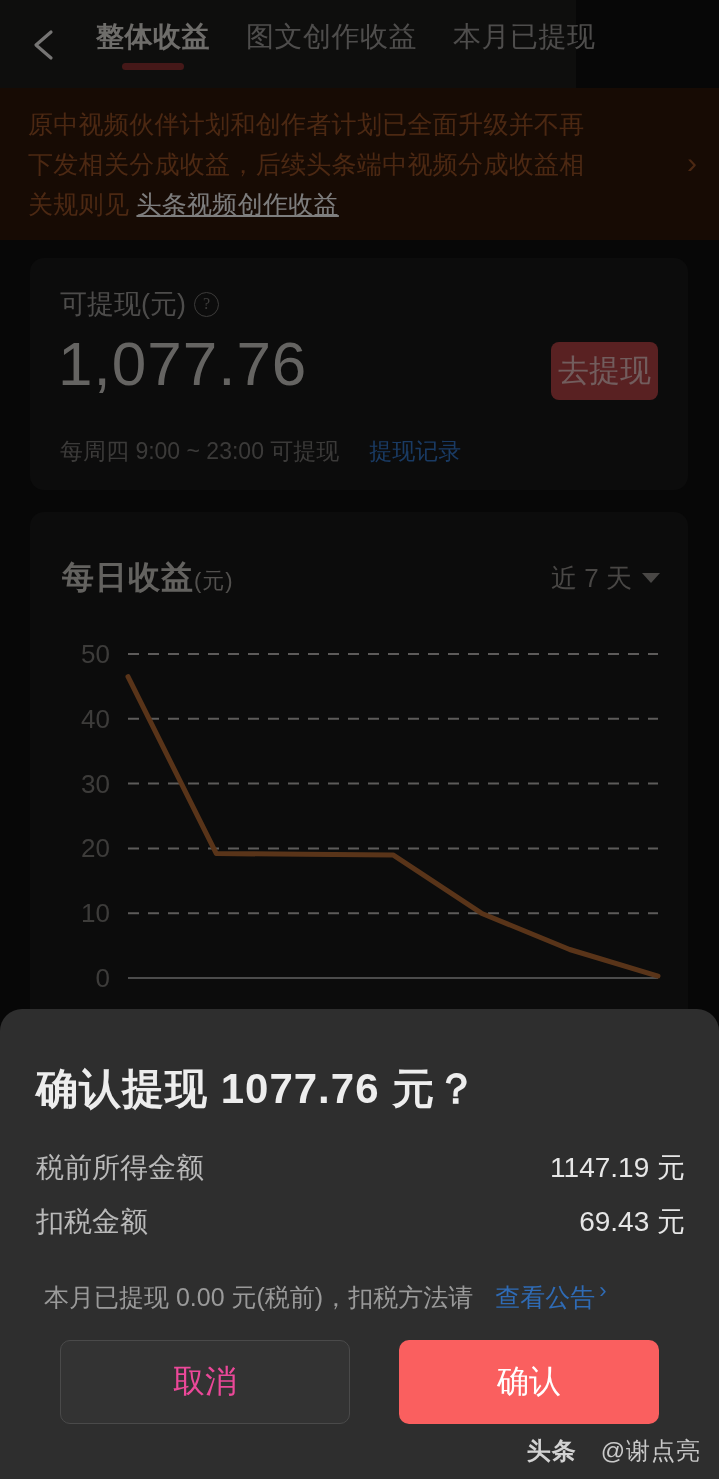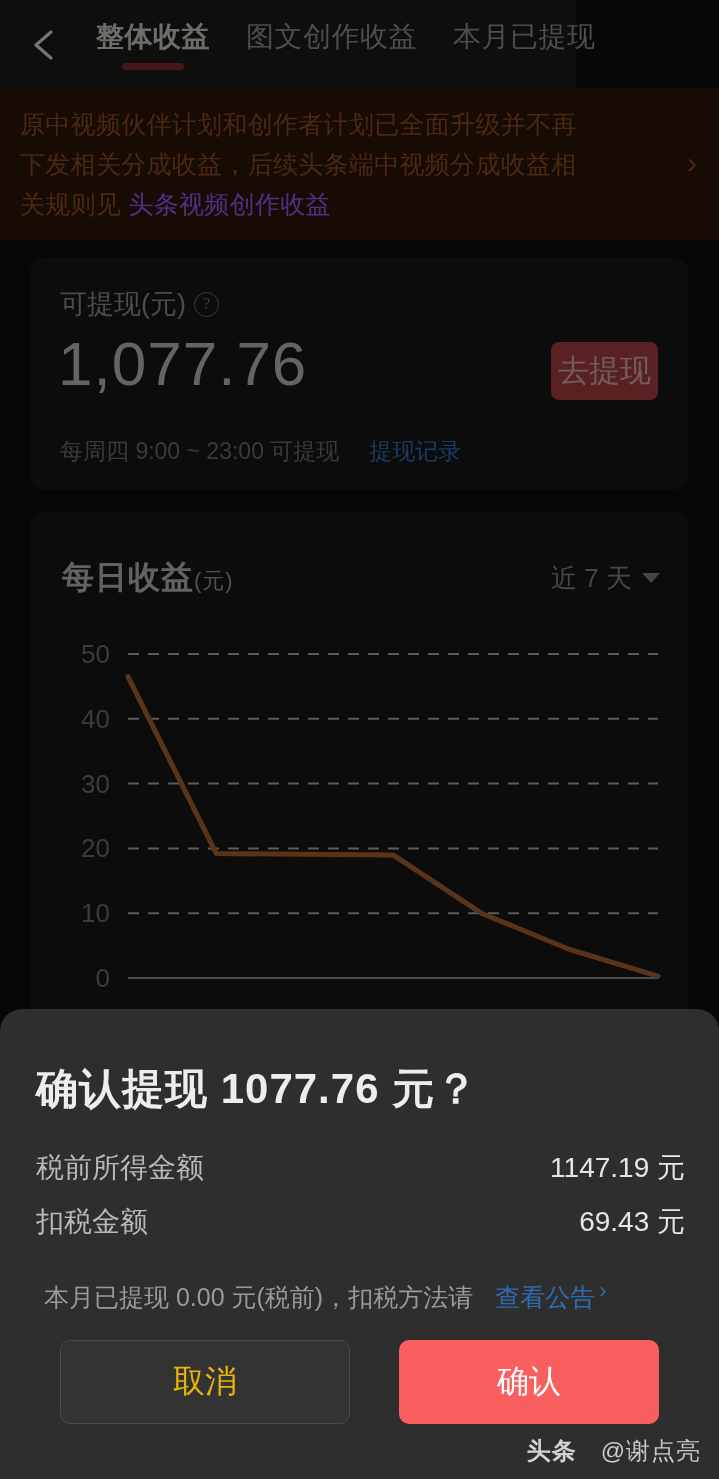--- a/index.html
+++ b/index.html
@@ -15,23 +15,23 @@
   
   .topbar{position:absolute;left:0;top:0;width:576px;height:88px;background:#1b1a19;}
   .back-arrow{position:absolute;left:28px;top:28px;width:34px;height:34px;cursor:pointer;}
   .back-arrow svg{display:block;}
   .tabs{position:absolute;left:78px;top:16px;display:flex;align-items:flex-start;gap:0;}
   .tab{position:relative;padding:0 18px;color:#8e8c8a;font-size:28px;line-height:42px;letter-spacing:.5px;white-space:nowrap;}
   .tab.active{color:#c9c6c2;font-weight:bold;}
   .tab .ind{position:absolute;left:50%;transform:translateX(-50%);bottom:-12px;width:62px;height:7px;border-radius:4px;background:#7e2c2c;}
 
   
-  .notice{position:absolute;left:0;top:88px;width:719px;height:152px;background:#2a1409;box-sizing:border-box;padding:16px 56px 0 20px;}
+  .notice{position:absolute;left:0;top:88px;width:719px;height:152px;background:#2a1409;box-sizing:border-box;padding:16px 56px 0 28px;}
   .notice-text{color:#8a4a22;font-size:25px;line-height:40px;letter-spacing:.3px;}
-  .notice-link{color:#8b5cf6;}
+  .notice-link{color:#e5e5e5;text-decoration:underline;}
   .notice-chev{position:absolute;right:22px;top:60px;color:#8a4a22;font-size:30px;line-height:30px;}
 
   
   .card{position:absolute;background:#161616;border-radius:14px;}
   .card-balance{left:30px;top:258px;width:658px;height:232px;}
   .bal-label{position:absolute;left:30px;top:28px;color:#8d8b89;font-size:27px;display:flex;align-items:center;gap:8px;}
   .q-icon{display:inline-block;width:23px;height:23px;border-radius:50%;border:1.6px solid #6e6c6a;color:#6e6c6a;font-size:16px;line-height:21px;text-align:center;font-family:"Liberation Serif",serif;}
   .bal-amount{position:absolute;left:28px;top:70px;color:#b9b6b2;font-size:62px;letter-spacing:1px;line-height:72px;}
   .bal-btn{position:absolute;right:30px;top:84px;width:107px;height:58px;background:#a33c3f;border-radius:8px;color:#cfa9a9;font-size:31px;line-height:58px;text-align:center;}
   .bal-sub{position:absolute;left:30px;top:178px;color:#6c6a68;font-size:23px;display:flex;gap:30px;align-items:center;}
@@ -55,21 +55,21 @@
   .sheet-title{position:absolute;left:36px;top:52px;color:#ededed;font-size:42px;font-weight:bold;letter-spacing:1px;}
   .rows{position:absolute;left:36px;right:34px;top:140px;}
   .row{display:flex;justify-content:space-between;align-items:baseline;margin-bottom:16px;}
   .row .k{color:#b9b9b9;font-size:28px;}
   .row .v{color:#e6e6e6;font-size:28px;}
   .sheet-note{position:absolute;left:44px;top:272px;color:#9a9a9a;font-size:25px;display:flex;align-items:center;gap:22px;}
   .sheet-note .link{color:#2f6bb5;display:flex;align-items:flex-start;gap:4px;}
   .sheet-note .chev{font-size:22px;position:relative;top:-3px;}
   .sheet-btns{position:absolute;left:60px;right:60px;bottom:55px;display:flex;justify-content:space-between;}
   .btn{height:84px;border-radius:10px;font-size:32px;display:flex;align-items:center;justify-content:center;box-sizing:border-box;}
-  .btn-cancel{width:290px;background:#333333;border:1px solid #4a4a4a;color:#eab308;}
+  .btn-cancel{width:290px;background:#333333;border:1px solid #4a4a4a;color:#ec4899;}
   .btn-confirm{width:260px;background:#fa5f5f;color:#ffffff;}
 
   
   .watermark{position:absolute;right:18px;bottom:12px;color:#d2d2d2;font-size:24px;font-weight:bold;letter-spacing:1px;display:flex;align-items:center;gap:24px;}
   .watermark .at{color:#c9c9c9;font-weight:normal;}
 </style>
 </head>
 <body>
 
 <div id="page">

